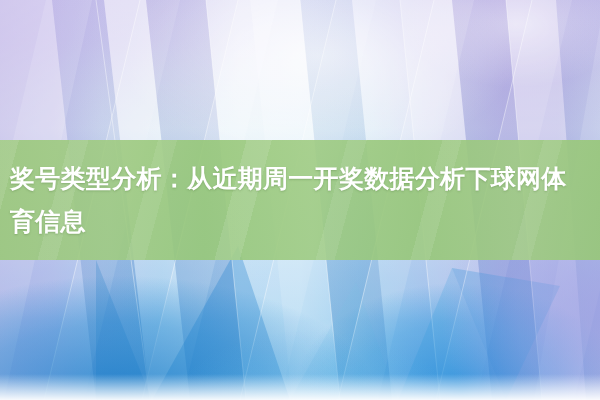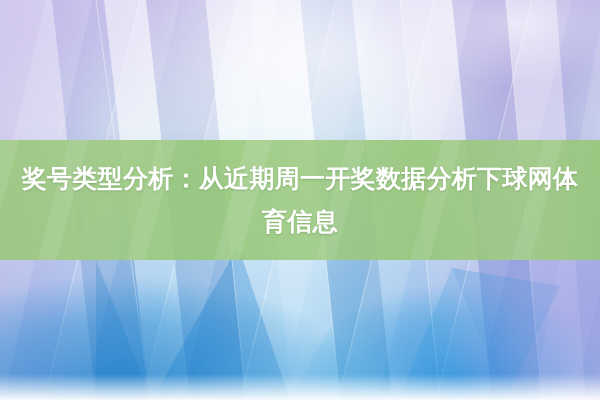--- a/index.html
+++ b/index.html
@@ -133,21 +133,20 @@
                               rgba(255,255,255,0.09) 70% 73%, rgba(255,255,255,0) 73% 86%,
                               rgba(255,255,255,0.08) 86% 89%, rgba(255,255,255,0) 89% 100%);
     pointer-events: none;
   }
 
   .title-text {
     position: relative;
     z-index: 2;
     width: 580px;
     margin: 0 auto;
-    text-align: center;
     color: #ffffff;
     font-family: "DejaVu Sans", "Liberation Sans", sans-serif;
     font-weight: bold;
     font-size: 25px;
     line-height: 43px;
     letter-spacing: 0.3px;
     text-shadow: 0 1px 2px rgba(80,120,60,0.35);
     word-break: break-all;
   }
 </style>

